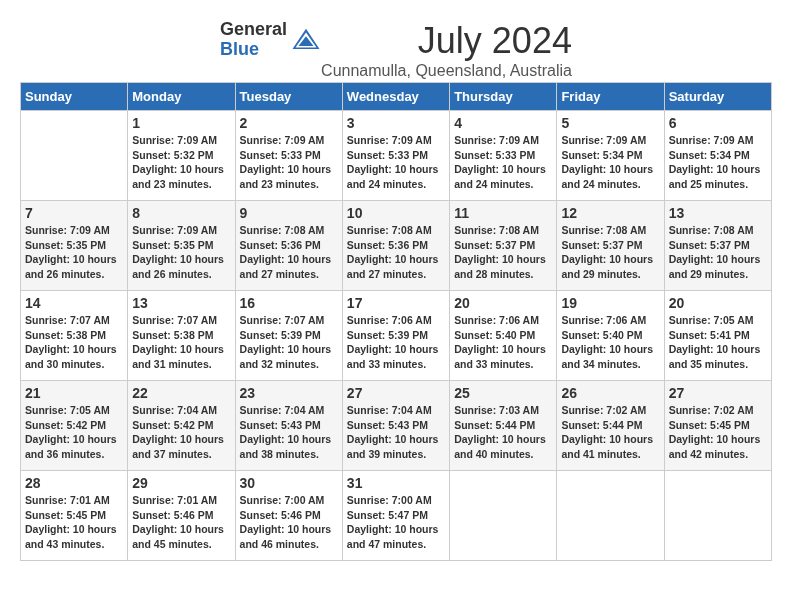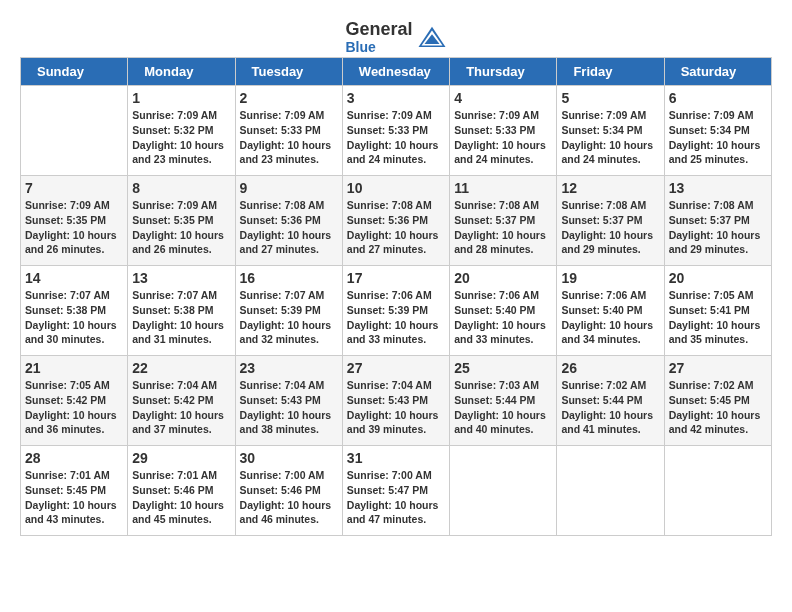--- a/index.html
+++ b/index.html
@@ -24,21 +24,21 @@
       display: flex;
       flex-direction: column;
       line-height: 1.1;
     }
     .logo-general {
       font-size: 18px;
       font-weight: bold;
       color: #333;
     }
     .logo-blue {
-      font-size: 14px;
+      font-size: 18px;
       font-weight: bold;
       color: #2a6db5;
     }
     .logo-icon {
       width: 30px;
       height: 30px;
       margin-left: 4px;
     }
     .title-block {
       text-align: right;
@@ -53,21 +53,21 @@
       color: #555;
     }
     table {
       width: 100%;
       border-collapse: collapse;
       table-layout: fixed;
     }
     th {
       background-color: #2a6db5;
       color: #fff;
-      padding: 6px 16px;
+      padding: 6px 4px;
       font-size: 13px;
       text-align: left;
       border: 1px solid #ccc;
     }
     td {
       border: 1px solid #ccc;
       vertical-align: top;
       padding: 4px;
       font-size: 11px;
       color: #333;
@@ -100,20 +100,24 @@
     <div class="logo-text">
       <span class="logo-general">General</span>
       <span class="logo-blue">Blue</span>
     </div>
     <svg class="logo-icon" viewBox="0 0 40 40">
       <polygon points="20,5 38,32 2,32" fill="#2a6db5"></polygon>
       <polygon points="20,10 34,30 6,30" fill="#fff"></polygon>
       <polygon points="20,15 30,28 10,28" fill="#2a6db5"></polygon>
     </svg>
   </div>
+  <div class="title-block">
+    <div class="month-title">July 2024</div>
+    <div class="location-title">Cunnamulla, Queensland, Australia</div>
+  </div>
 </div>
 
 <table>
   <thead>
     <tr>
     <th>Sunday</th>
         <th>Monday</th>
         <th>Tuesday</th>
         <th>Wednesday</th>
         <th>Thursday</th>

